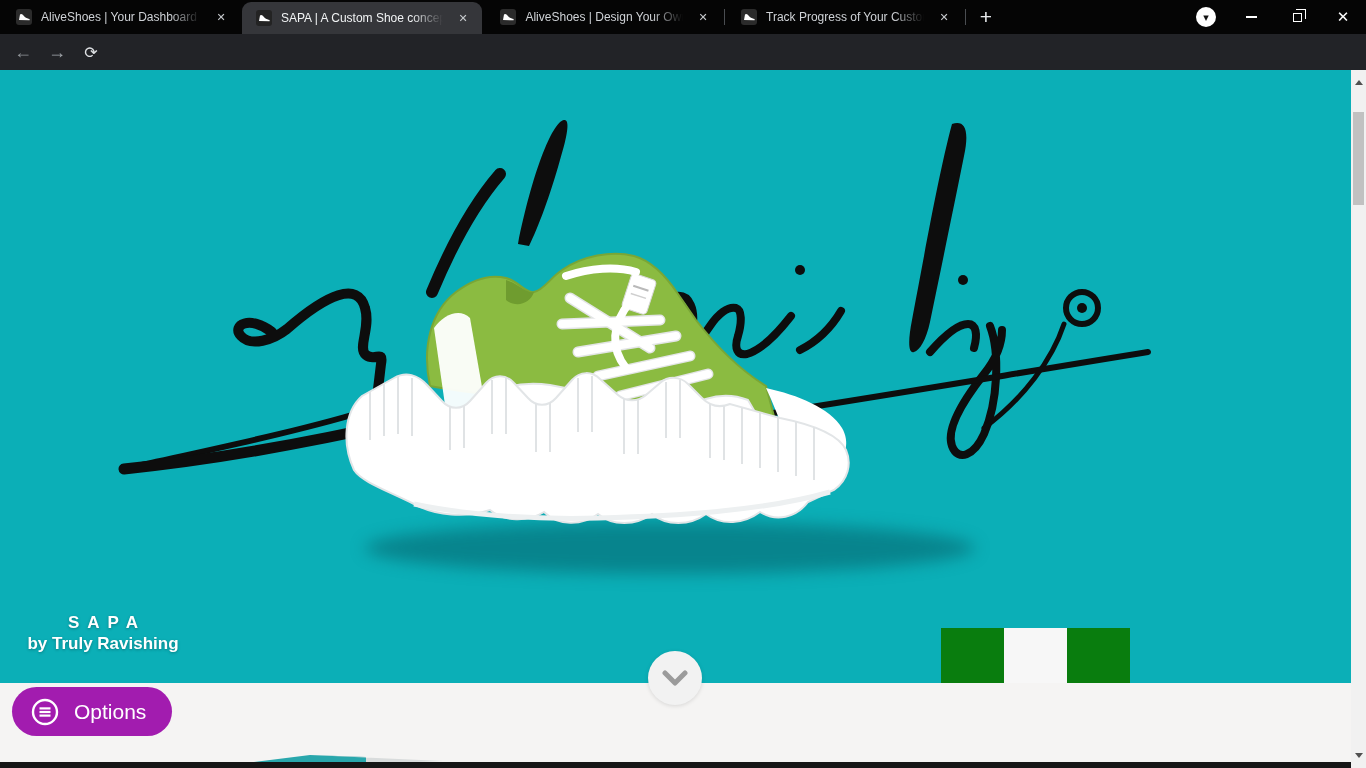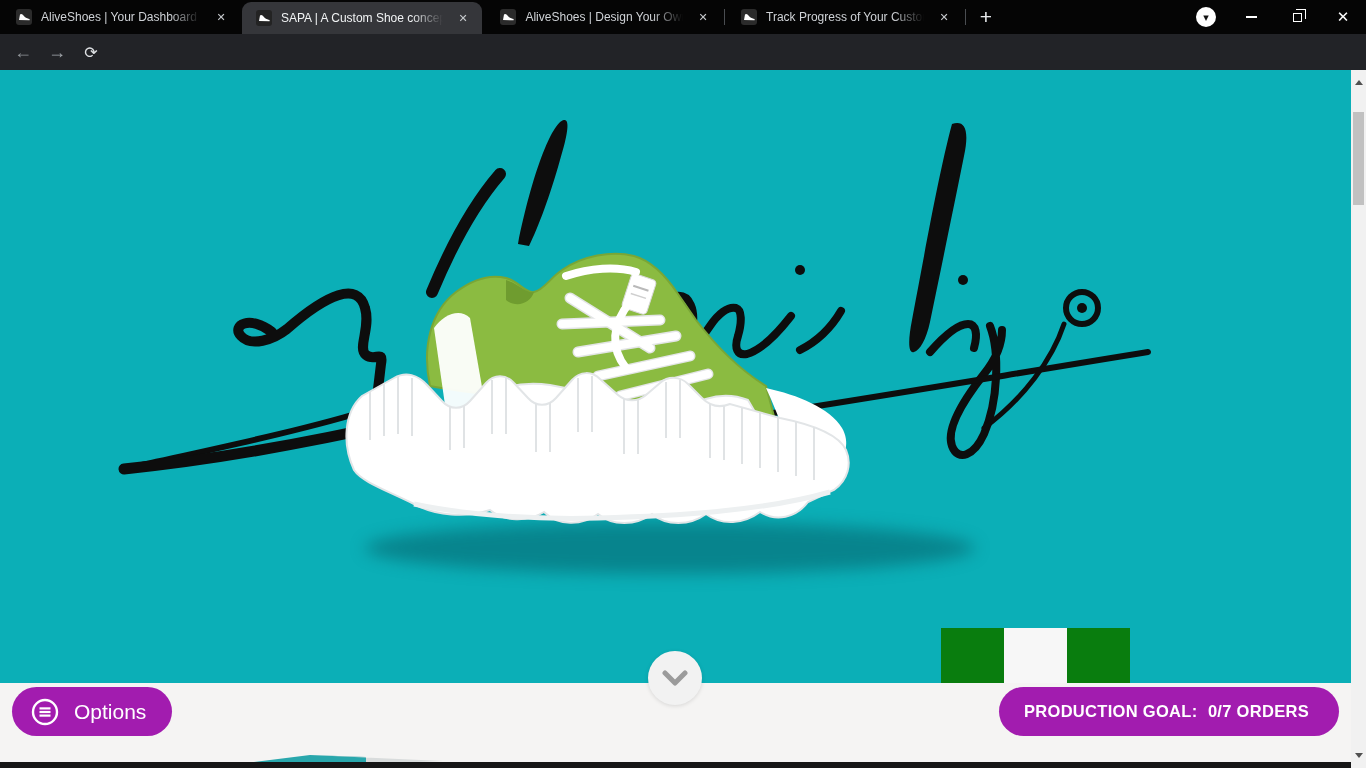--- a/index.html
+++ b/index.html
@@ -271,20 +271,24 @@
             <line x1="394" y1="176" x2="394" y2="232"></line>
           <line x1="412" y1="180" x2="412" y2="236"></line>
             <line x1="430" y1="184" x2="430" y2="240"></line>
           <line x1="448" y1="188" x2="448" y2="244"></line>
             <line x1="466" y1="192" x2="466" y2="248"></line>
           <line x1="484" y1="198" x2="484" y2="252"></line>
         </g>
         <path d="M84,276 C130,286 200,292 268,290 C340,288 430,284 500,264" fill="none" stroke="#edf0f1" stroke-width="5"></path>
       </svg>
 
+      <div id="brand">
+        <div class="t1">SAPA</div>
+        <div class="t2">by Truly Ravishing</div>
+      </div>
 
       <div id="flag">
         <div style="background:#097d0e"></div>
         <div style="background:#f7f7f7"></div>
         <div style="background:#097d0e"></div>
       </div>
     </div>
 
     <div id="strip"></div>
 
@@ -297,24 +301,20 @@
     <div class="pill" id="options-pill">
       <svg width="30" height="30" viewBox="0 0 30 30">
         <circle cx="15" cy="15" r="12" fill="none" stroke="#ffffff" stroke-width="2.4"></circle>
         <line x1="9.5" y1="11.4" x2="20.5" y2="11.4" stroke="#ffffff" stroke-width="2.2"></line>
         <line x1="9.5" y1="15" x2="20.5" y2="15" stroke="#ffffff" stroke-width="2.2"></line>
         <line x1="9.5" y1="18.6" x2="20.5" y2="18.6" stroke="#ffffff" stroke-width="2.2"></line>
       </svg>
       <span class="lbl">Options</span>
     </div>
 
-    <div class="pill" id="production-pill">
-      <span>PRODUCTION GOAL:</span>
-      <span>0/7 ORDERS</span>
-    </div>
 
     <svg id="box-wedge" width="210" height="10" viewBox="0 0 210 10">
       <polygon points="0,10 72,1 128,3 128,10" fill="#29a7ac"></polygon>
       <polygon points="72,1 205,7 128,10 128,3" fill="#d9dcdc"></polygon>
     </svg>
 
     <div id="bottom-strip"></div>
   </div>
 
   <div id="scrollbar">

